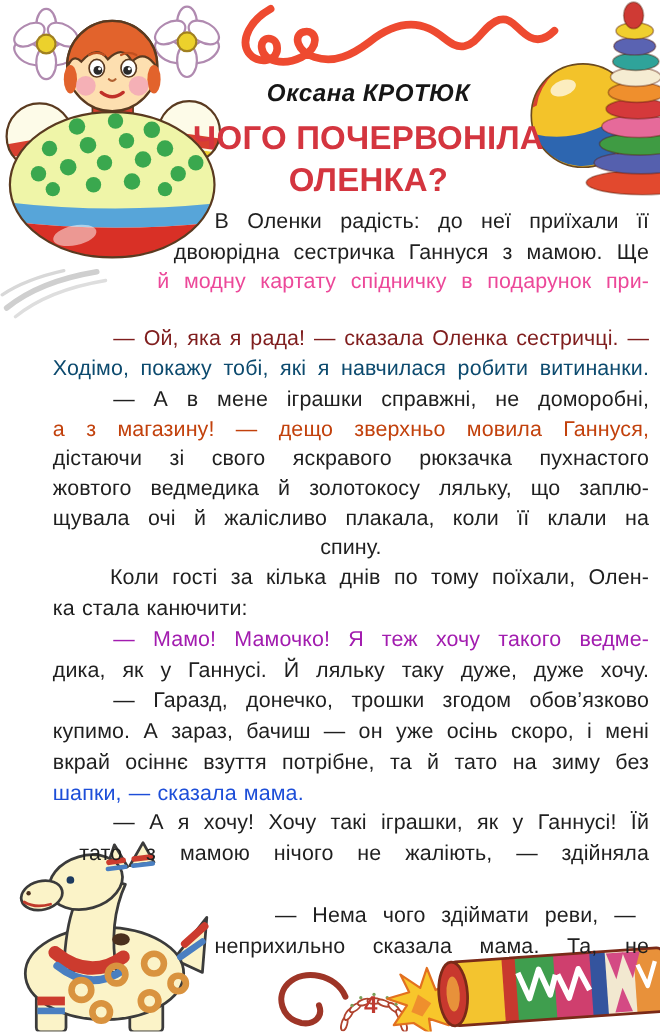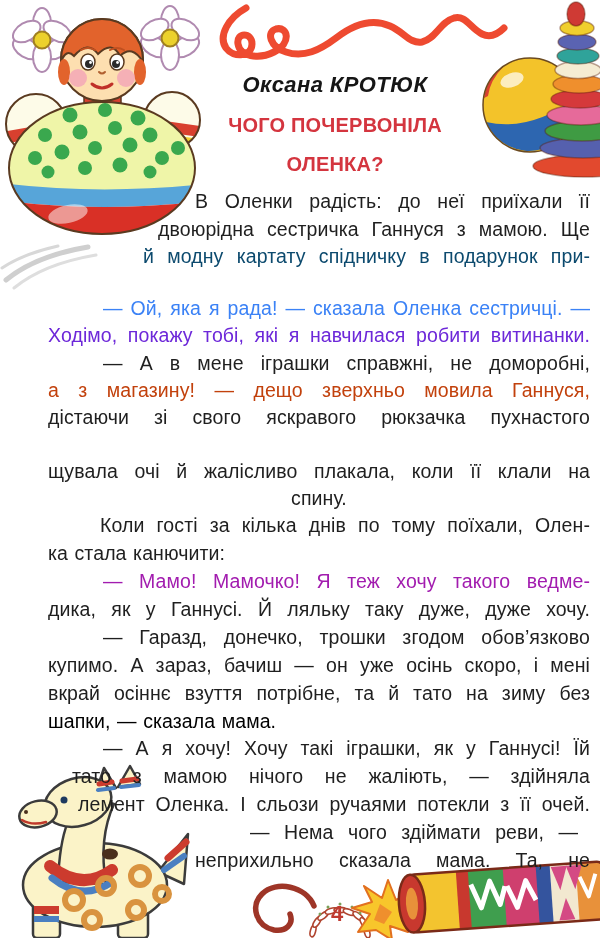--- a/index.html
+++ b/index.html
@@ -8,21 +8,21 @@
     font-family:"Liberation Sans","DejaVu Sans",sans-serif;
   }
   .illus{position:absolute;z-index:1;}
   .author{
     position:absolute;left:110px;top:72px;width:450px;z-index:3;
     font-size:22px;font-weight:bold;font-style:italic;color:#161616;
     text-align:center;line-height:26px;letter-spacing:.4px;
   }
   .title{
     position:absolute;left:105px;top:106px;width:460px;z-index:3;
-    font-size:20px;font-weight:bold;text-align:center;line-height:39px;letter-spacing:.2px;
+    font-size:30px;font-weight:bold;text-align:center;line-height:39px;letter-spacing:.2px;
   }
   .story{position:absolute;left:0;top:0;width:504px;height:938px;z-index:2;}
   .line{
     position:absolute;font-size:19.5px;line-height:25px;color:#1f1f1f;
     letter-spacing:.1px;word-spacing:1px;white-space:normal;
   }
   .just{text-align:justify;text-align-last:justify;}
   .pagenum{
     position:absolute;left:326px;top:901px;width:22px;z-index:3;
     font-size:22px;font-weight:bold;text-align:center;
@@ -175,39 +175,39 @@
 
   <div class="author">Оксана КРОТЮК</div>
   <div class="title" style="color: rgb(212, 53, 63);">
     <div>ЧОГО ПОЧЕРВОНІЛА</div>
     <div>ОЛЕНКА?</div>
   </div>
 
   <div class="story" id="story">
       <div class="line just" style="top: 189px; left: 195px; width: 395px; color: rgb(31, 31, 31);">В Оленки радість: до неї приїхали її</div>
       <div class="line just" style="top: 217px; left: 158px; width: 432px; color: rgb(31, 31, 31);">двоюрідна сестричка Ганнуся з мамою. Ще</div>
-      <div class="line just" style="top: 244px; left: 143px; width: 447px; color: #0c4a6e;">й модну картату спідничку в подарунок при-</div>
-      <div class="line just" style="top: 296px; left: 103px; width: 487px; color: #3b82f6;">— Ой, яка я рада! — сказала Оленка сестричці. —</div>
-      <div class="line just" style="top: 323px; left: 48px; width: 542px; color: #6d28d9;">Ходімо, покажу тобі, які я навчилася робити витинанки.</div>
+      <div class="line just" style="top: 244px; left: 143px; width: 447px; color: #ec4899;">й модну картату спідничку в подарунок при-</div>
+      <div class="line just" style="top: 296px; left: 103px; width: 487px; color: #7f1d1d;">— Ой, яка я рада! — сказала Оленка сестричці. —</div>
+      <div class="line just" style="top: 323px; left: 48px; width: 542px; color: #0c4a6e;">Ходімо, покажу тобі, які я навчилася робити витинанки.</div>
       <div class="line just" style="top: 351px; left: 103px; width: 487px; color: rgb(31, 31, 31);">— А в мене іграшки справжні, не доморобні,</div>
       <div class="line just" style="top: 378px; left: 48px; width: 542px; color: #c2410c;">а з магазину! — дещо зверхньо мовила Ганнуся,</div>
       <div class="line just" style="top: 405px; left: 48px; width: 542px; color: rgb(31, 31, 31);">дістаючи зі свого яскравого рюкзачка пухнастого</div>
+      <div class="line just" style="top: 432px; left: 48px; width: 542px; color: rgb(31, 31, 31);">жовтого ведмедика й золотокосу ляльку, що заплю-</div>
       <div class="line just" style="top: 459px; left: 48px; width: 542px; color: rgb(31, 31, 31);">щувала очі й жалісливо плакала, коли її клали на</div>
       <div class="line" style="top: 486px; left: 48px; width: 542px; color: rgb(31, 31, 31); text-align: center;">спину.</div>
       <div class="line" style="top: 541px; left: 48px; width: 542px; color: rgb(31, 31, 31);">ка стала канючити:</div>
       <div class="line just" style="top: 513px; left: 100px; width: 490px; color: rgb(31, 31, 31);">Коли гості за кілька днів по тому поїхали, Олен-</div>
       <div class="line just" style="top: 569px; left: 103px; width: 487px; color: #a21caf;">— Мамо! Мамочко! Я теж хочу такого ведме-</div>
       <div class="line just" style="top: 597px; left: 48px; width: 542px; color: rgb(31, 31, 31);">дика, як у Ганнусі. Й ляльку таку дуже, дуже хочу.</div>
       <div class="line just" style="top: 625px; left: 103px; width: 487px; color: rgb(31, 31, 31);">— Гаразд, донечко, трошки згодом обов’язково</div>
       <div class="line just" style="top: 653px; left: 48px; width: 542px; color: rgb(31, 31, 31);">купимо. А зараз, бачиш — он уже осінь скоро, і мені</div>
       <div class="line just" style="top: 681px; left: 48px; width: 542px; color: rgb(31, 31, 31);">вкрай осіннє взуття потрібне, та й тато на зиму без</div>
-      <div class="line" style="top: 709px; left: 48px; width: 542px; color: #000000;">шапки, — сказала мама.</div>
+      <div class="line" style="top: 709px; left: 48px; width: 542px; color: #1d4ed8;">шапки, — сказала мама.</div>
       <div class="line just" style="top: 736px; left: 103px; width: 487px; color: rgb(31, 31, 31);">— А я хочу! Хочу такі іграшки, як у Ганнусі! Їй</div>
       <div class="line just" style="top: 764px; left: 72px; width: 518px; color: rgb(31, 31, 31);">тато з мамою нічого не жаліють, — здійняла</div>
-      <div class="line just" style="top: 792px; left: 78px; width: 512px; color: rgb(31, 31, 31);">лемент Оленка. І сльози ручаями потекли з її очей.</div>
       <div class="line just" style="top: 820px; left: 250px; width: 328px; color: rgb(31, 31, 31);">— Нема чого здіймати реви, —</div>
       <div class="line just" style="top: 848px; left: 195px; width: 395px; color: rgb(31, 31, 31);">неприхильно сказала мама. Та, не</div>
     </div>
 
   <svg class="illus" style="left:0;top:760px" width="200" height="178" viewBox="0 0 200 178">
     <g stroke="#3b3b3b" stroke-width="2.5" fill="#fbf3c8" stroke-linejoin="round">
       <path d="M96,32 L104,8 L116,28 Z"></path>
       <path d="M118,27 L130,6 L140,24 Z"></path>
       <rect x="33" y="133" width="27" height="45" rx="4"></rect>
       <rect x="118" y="133" width="30" height="45" rx="4"></rect>

